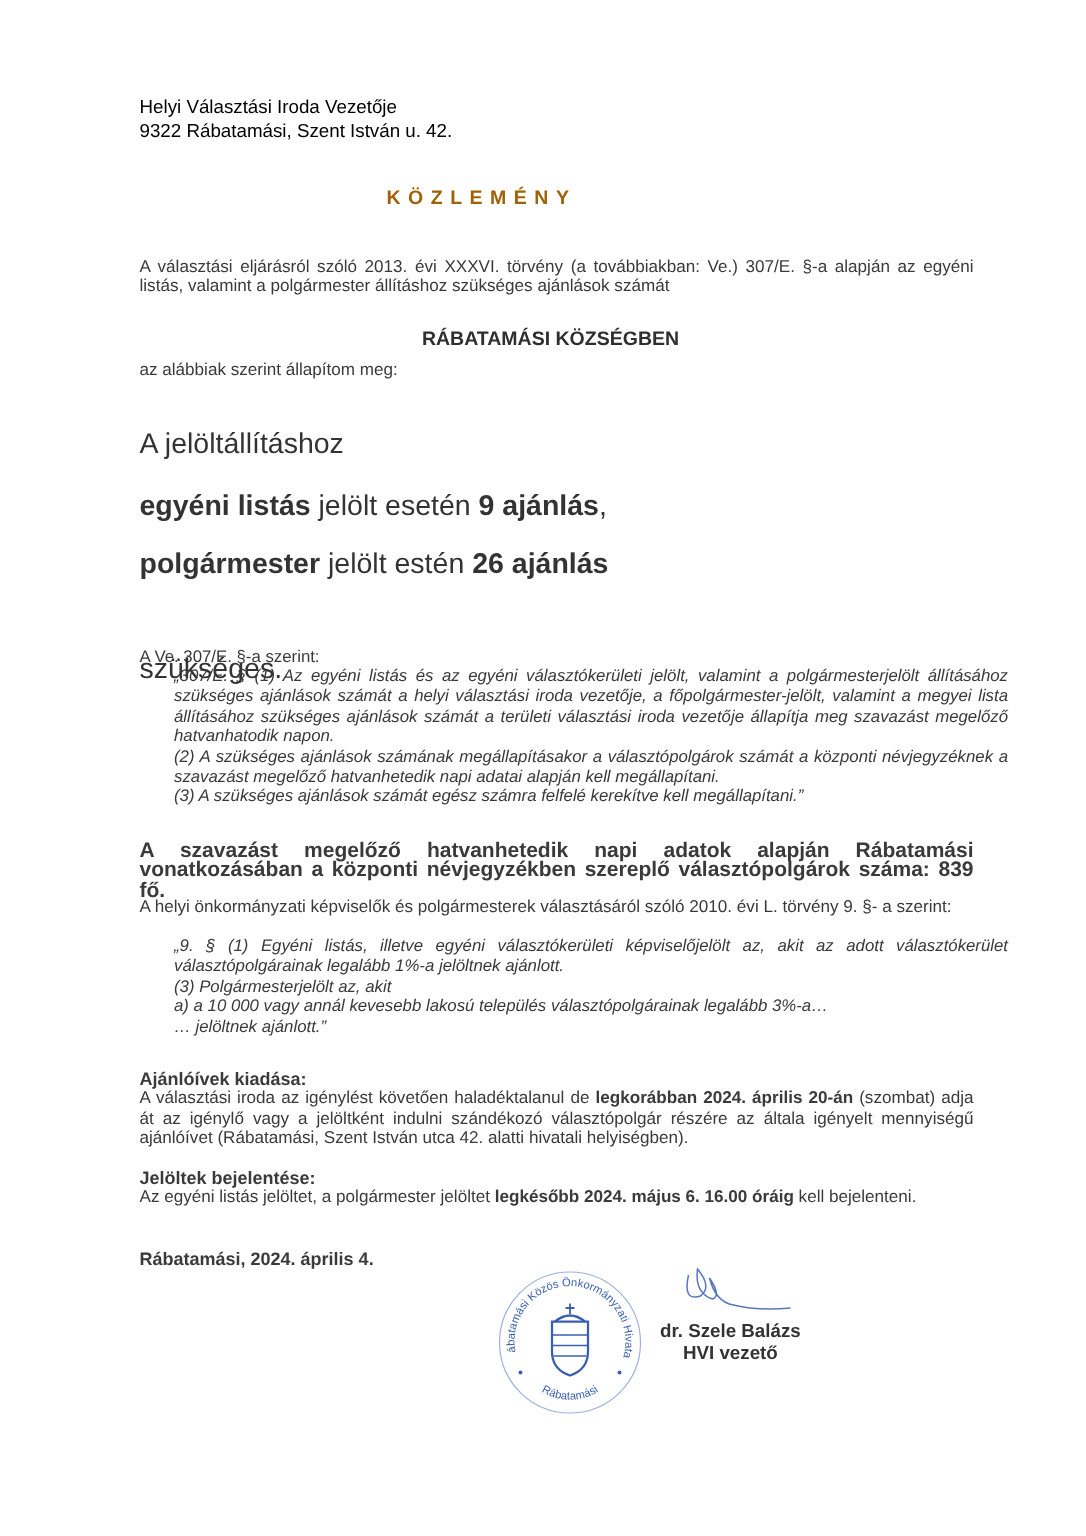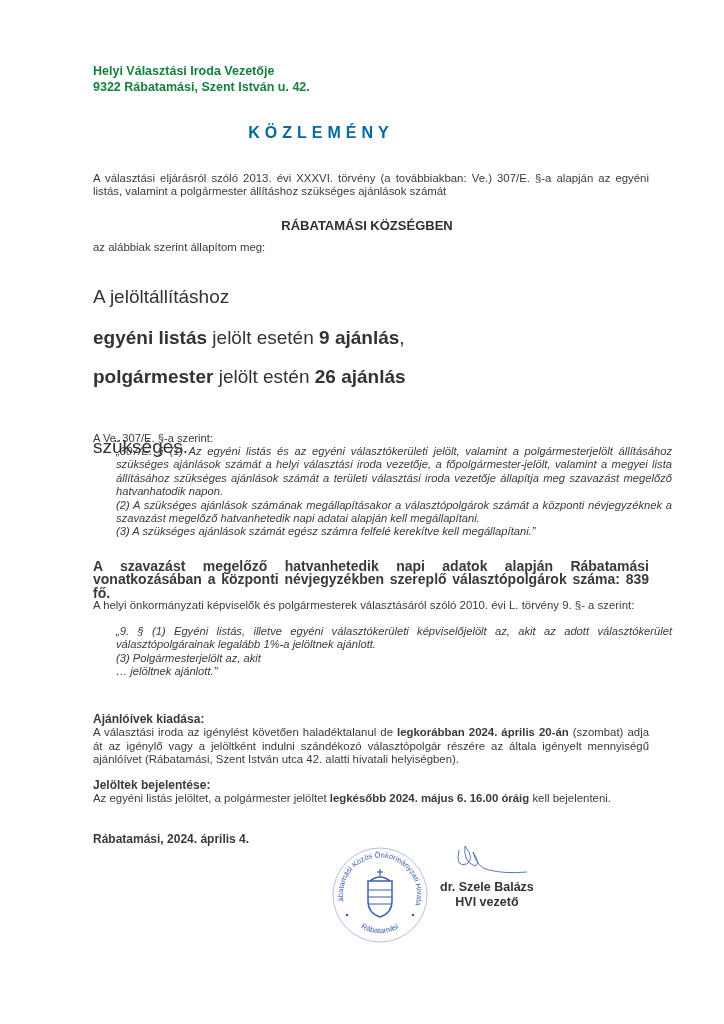--- a/index.html
+++ b/index.html
@@ -1,21 +1,21 @@
 <!DOCTYPE html>
 <html><head>
 <meta charset="utf-8">
 <style>
   html, body { margin: 0; padding: 0; background: #ffffff; }
   body { width: 724px; height: 1024px; position: relative; overflow: hidden;
          font-family: "Liberation Sans", sans-serif; color: #2a2a2a; }
   .abs { position: absolute; }
-  .hdr { left: 93px; top: 63px; font-size: 12.5px; font-weight: bold; line-height: 16px; color: #15803d; }
-  .title { left: 0; width: 612px; top: 124px; text-align: center; font-size: 16px; font-weight: bold;
-           letter-spacing: 5px; color: #0369a1; padding-left: 30px; box-sizing: border-box; }
+  .hdr { left: 93px; top: 63px; font-size: 12.5px; font-weight: normal; line-height: 16px; color: #000000; }
+  .title { left: 0; width: 612px; top: 124px; text-align: center; font-size: 13px; font-weight: bold;
+           letter-spacing: 5px; color: #a16207; padding-left: 30px; box-sizing: border-box; }
   .para { left: 93px; width: 556px; font-size: 11.4px; line-height: 13.4px; text-align: justify; color: #3a3a3a; }
   .town { left: 0; width: 724px; top: 218px; text-align: center; font-size: 13px; font-weight: bold;
           color: #2f2f2f; padding-left: 10px; box-sizing: border-box; }
   .big { left: 93px; font-size: 19px; color: #333; }
   .big b { font-weight: bold; }
   .ital { font-style: italic; margin-left: 23px; }
   .small { font-size: 11.2px; }
   .b { font-weight: bold; }
   .stamp { left: 330px; top: 845px; width: 100px; height: 100px; }
   .sig { left: 445px; top: 838px; width: 90px; height: 45px; }
@@ -52,20 +52,21 @@
   <div>(2) A szükséges ajánlások számának megállapításakor a választópolgárok számát a központi névjegyzéknek a szavazást megelőző hatvanhetedik napi adatai alapján kell megállapítani.</div>
   <div>(3) A szükséges ajánlások számát egész számra felfelé kerekítve kell megállapítani.”</div>
 </div>
 
 <div class="abs para b" style="top:560px; font-size:14px;">A szavazást megelőző hatvanhetedik napi adatok alapján Rábatamási vonatkozásában a központi névjegyzékben szereplő választópolgárok száma: 839 fő.</div>
 
 <div class="abs para" style="top:599px;">A helyi önkormányzati képviselők és polgármesterek választásáról szóló 2010. évi L. törvény 9. §- a szerint:</div>
 <div class="abs para ital small" style="top:625px;">
   <div>„9. § (1) Egyéni listás, illetve egyéni választókerületi képviselőjelölt az, akit az adott választókerület választópolgárainak legalább 1%-a jelöltnek ajánlott.</div>
   <div>(3) Polgármesterjelölt az, akit</div>
+  <div>a) a 10 000 vagy annál kevesebb lakosú település választópolgárainak legalább 3%-a…</div>
   <div>… jelöltnek ajánlott.”</div>
 </div>
 
 <div class="abs para" style="top:713px;">
   <div class="b" style="font-size:12px;">Ajánlóívek kiadása:</div>
   <div><span>A választási iroda az igénylést követően haladéktalanul de </span><b>legkorábban 2024. április 20-án</b><span> (szombat) adja át az igénylő vagy a jelöltként indulni szándékozó választópolgár részére az általa igényelt mennyiségű ajánlóívet (Rábatamási, Szent István utca 42. alatti hivatali helyiségben).</span></div>
 </div>
 
 <div class="abs para" style="top:779px;">
   <div class="b" style="font-size:12px;">Jelöltek bejelentése:</div>

